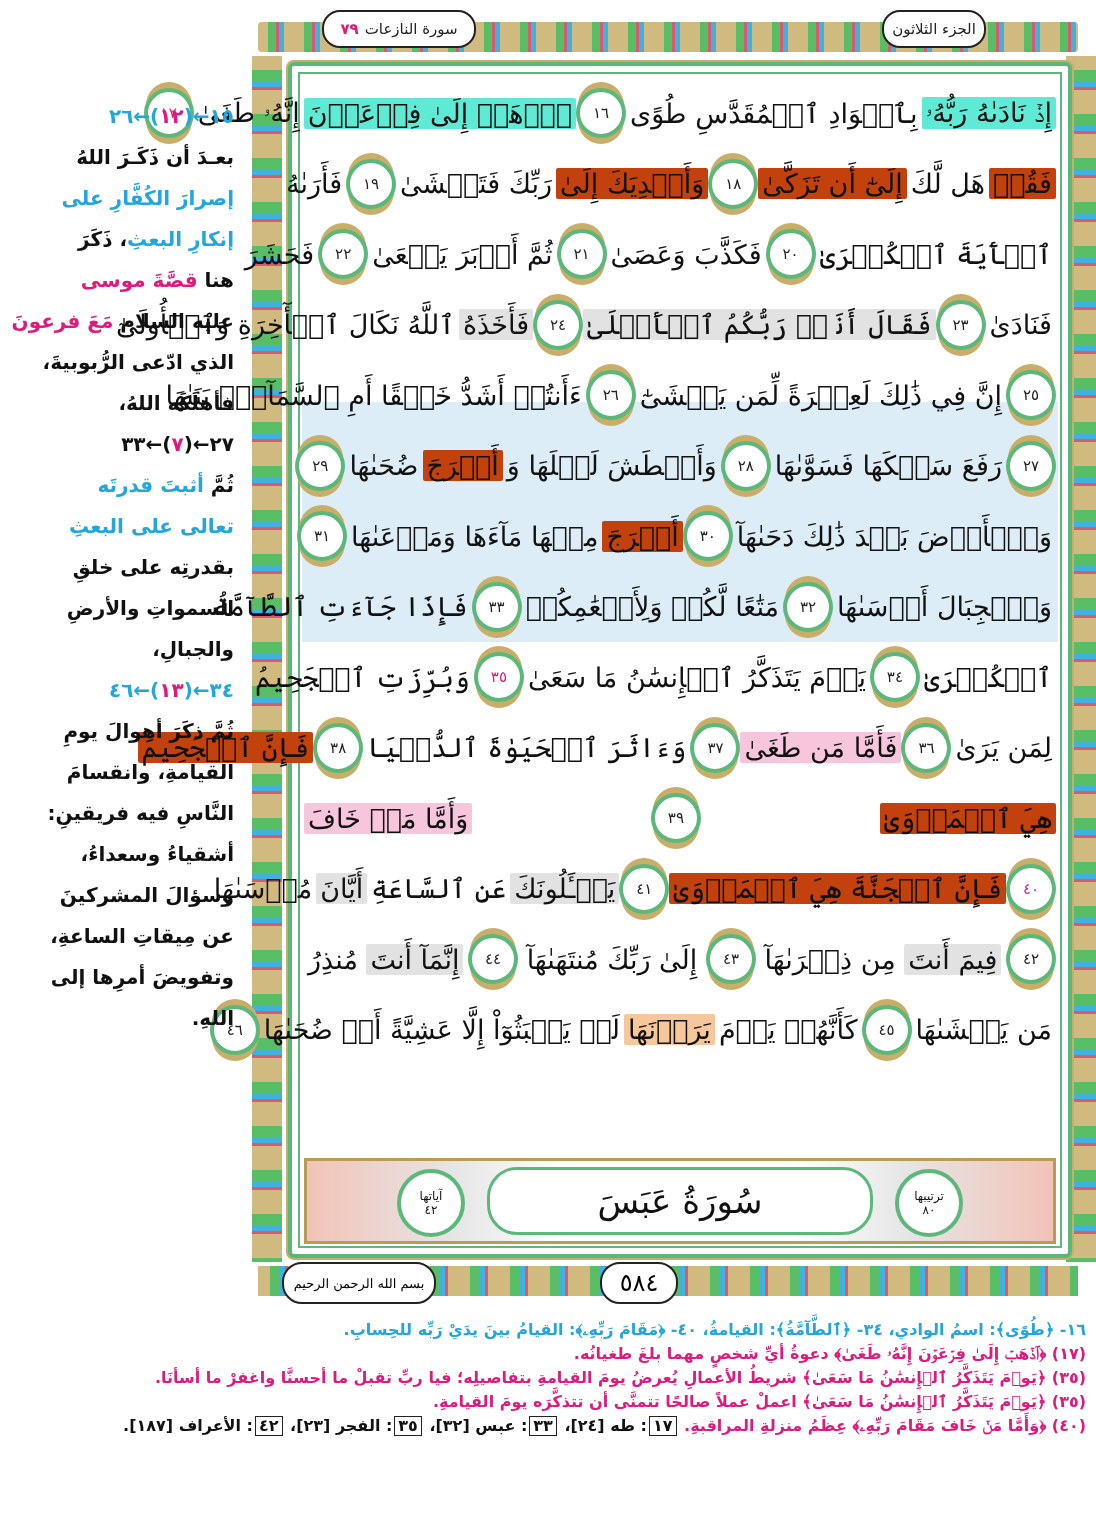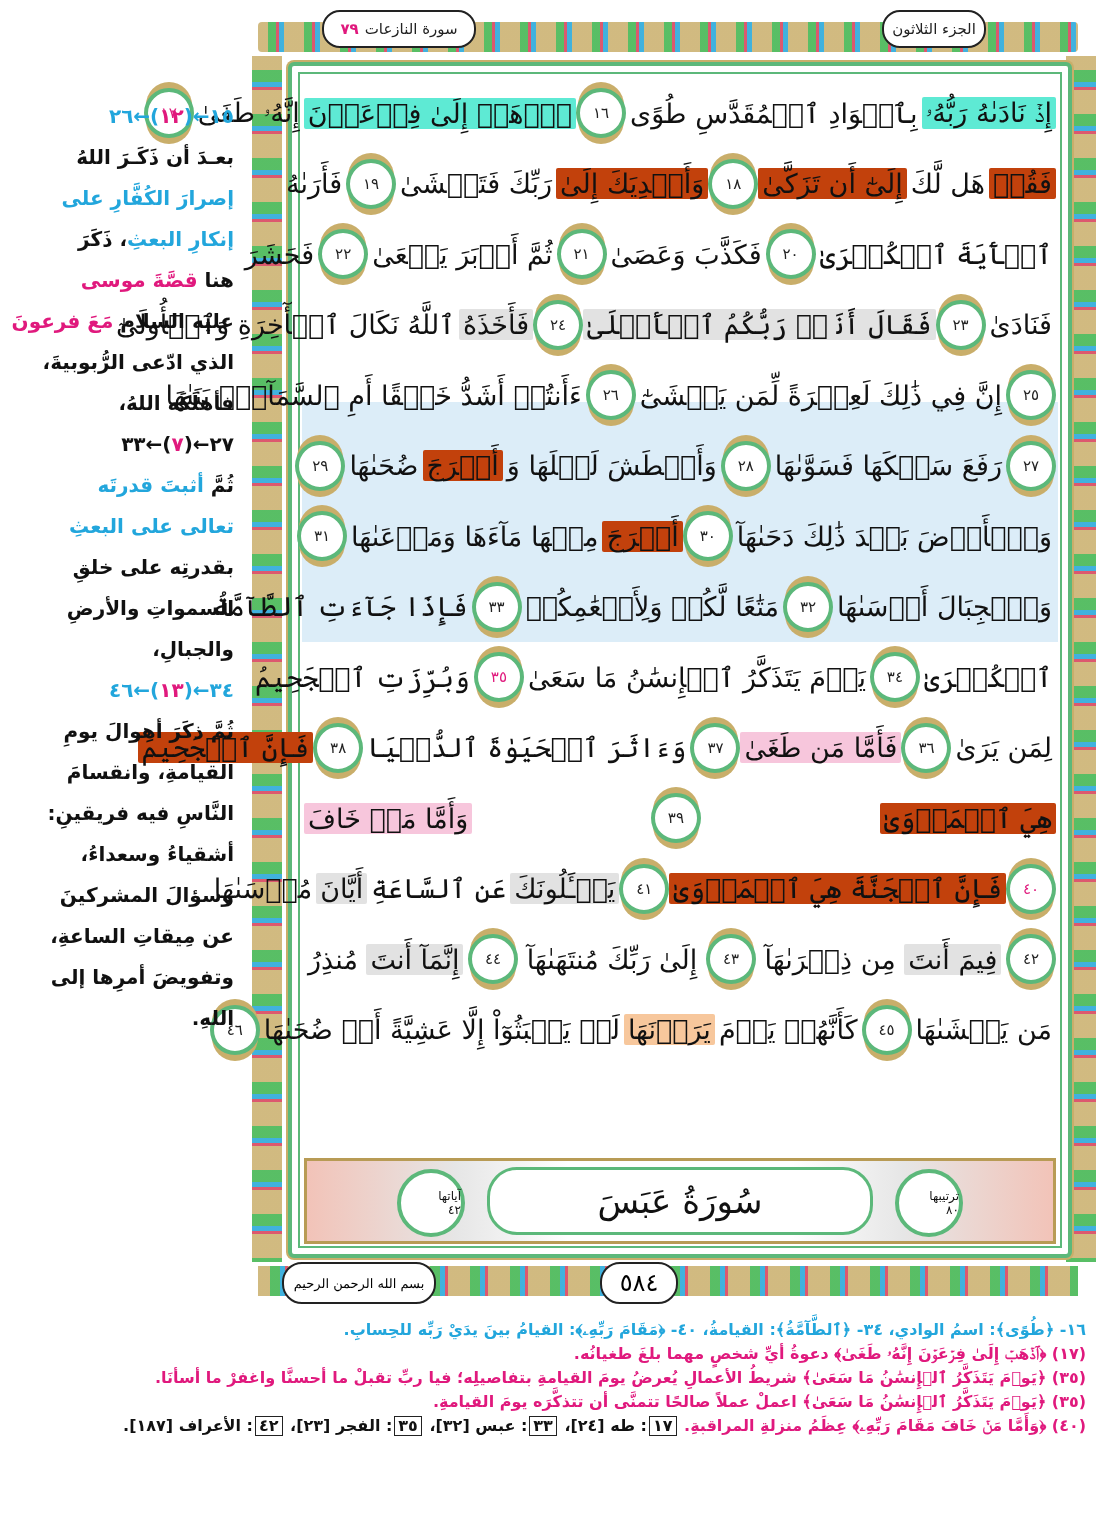--- a/index.html
+++ b/index.html
@@ -23,21 +23,21 @@
   .hl-yellow{background:#c2410c;}
   .hl-gray{background:#e2e2e2;}
   .hl-pink{background:#f7c6dc;}
   .hl-orange{background:#f7c79c;}
   .blue-band{position:absolute;left:10px;right:10px;background:#dcedf8;}
   .ayah{display:inline-flex;align-items:center;justify-content:center;width:42px;height:42px;border-radius:50%;border:4px solid #5cb87a;background:#fff;font-size:15px;font-family:"DejaVu Sans",sans-serif;color:#222;box-shadow:0 -8px 0 -2px #c9ae6a,0 8px 0 -2px #c9ae6a;flex:0 0 auto;}
   .ayah.pink{color:#e0197d;}
   
   .banner{position:absolute;left:12px;right:12px;top:1092px;height:80px;border:3px solid #b89b55;background:linear-gradient(90deg,#f2c3b8,#e6e6e6 20%,#fff 35%,#fff 65%,#e6e6e6 80%,#f2c3b8);}
   .banner-center{position:absolute;left:50%;top:6px;transform:translateX(-50%);width:380px;height:62px;border:3px solid #5cb87a;border-radius:30px;background:#fff;display:flex;align-items:center;justify-content:center;font-family:"DejaVu Serif",serif;font-size:34px;color:#111;direction:rtl;}
-  .banner-circle{position:absolute;top:8px;width:60px;height:60px;border-radius:50%;border:4px solid #5cb87a;background:#fff;display:flex;flex-direction:column;align-items:flex-start;justify-content:center;font-size:12px;direction:rtl;color:#111;line-height:1.2;}
+  .banner-circle{position:absolute;top:8px;width:60px;height:60px;border-radius:50%;border:4px solid #5cb87a;background:#fff;display:flex;flex-direction:column;align-items:center;justify-content:center;font-size:12px;direction:rtl;color:#111;line-height:1.2;}
   
   .foot-pill{top:1262px;height:38px;background:#fff;border:2px solid #222;border-radius:20px;display:flex;align-items:center;justify-content:center;direction:rtl;}
   
   .side{left:8px;top:96px;width:226px;direction:rtl;font-family:"DejaVu Sans",sans-serif;font-weight:bold;font-size:20px;line-height:41px;color:#111;}
   .side div{white-space:nowrap;text-align:right;}
   .c-blue{color:#22a6dc;}
   .c-pink{color:#e0197d;}
   .c-black{color:#111;}
   
   .notes{left:96px;top:1318px;width:990px;direction:rtl;font-family:"DejaVu Sans",sans-serif;font-weight:bold;font-size:16px;line-height:24px;}

